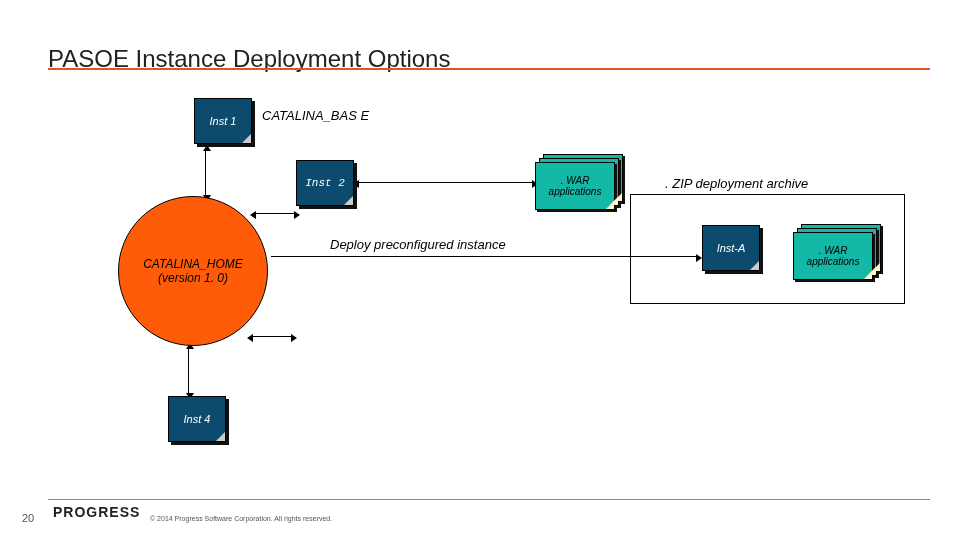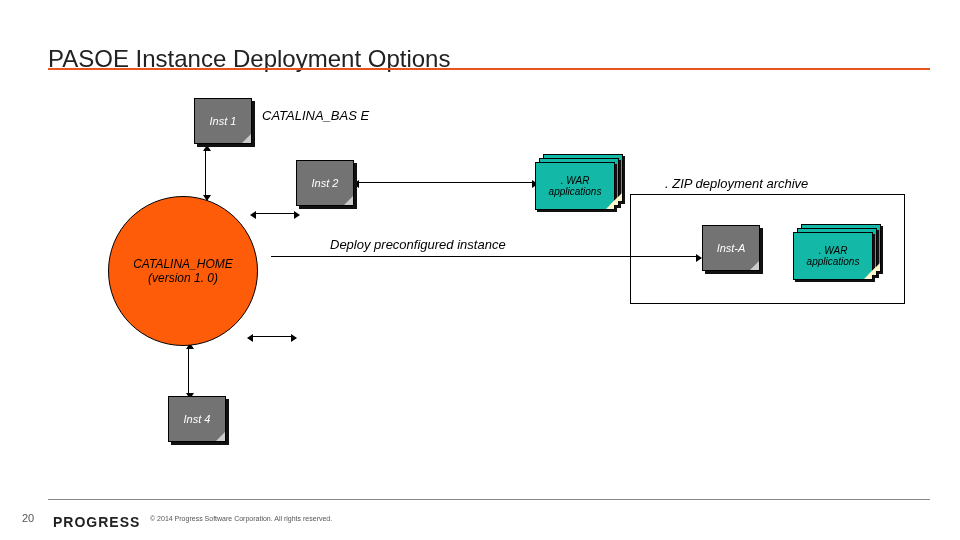--- a/index.html
+++ b/index.html
@@ -21,21 +21,21 @@
     text-align: center;
     font-style: italic;
     font-size: 12px;
     color: #000;
     z-index: 3;
   }
 
   .note {
     position: absolute;
     width: 58px; height: 46px;
-    background: #737373;
+    background: #0c4a6e;
     border: 1.5px solid #000;
     box-shadow: 3px 3px 0 #111;
     display: flex;
     justify-content: center;
     align-items: center;
     font-style: italic;
     font-size: 11px;
     color: #fff;
     z-index: 4;
   }
@@ -126,44 +126,44 @@
   }
   .dbl-arrow-v::before, .dbl-arrow-v::after {
     content:''; position:absolute; left:-3px; width:0; height:0;
     border-left:4px solid transparent; border-right:4px solid transparent;
   }
   .dbl-arrow-v::before { top:-5px; border-bottom:6px solid #000; }
   .dbl-arrow-v::after { bottom:-5px; border-top:6px solid #000; }
 
   .footer-line { position: absolute; bottom: 40px; left: 48px; right: 30px; height: 1px; background: #888; }
   .page-num { position: absolute; bottom: 16px; left: 22px; font-size: 11px; color: #555; }
-  .brand { position: absolute; bottom: 10px; left: 53px; font-size: 14px; font-weight: 800; letter-spacing: 1px; color: #222; }
+  .brand { position: absolute; bottom: 20px; left: 53px; font-size: 14px; font-weight: 800; letter-spacing: 1px; color: #222; }
   .copyright { position: absolute; bottom: 18px; left: 150px; font-size: 7px; color: #555; }
 </style>
 </head>
 <body>
 
 <div class="title">PASOE Instance Deployment Options</div>
 <div class="title-underline"></div>
 
 <div class="diagram">
 
-  <div class="circle" style="left:108px; top:118px;">
+  <div class="circle" style="left:118px; top:118px;">
     <div>CATALINA_HOME</div>
     <div>(version 1. 0)</div>
   </div>
 
   <div class="note" style="left:194px; top:20px;">
     <span>Inst 1</span>
   </div>
   <div class="connector connector-v dbl-arrow-v" style="left:205px; top:72px; height:46px;"></div>
 
   <div class="label-text" style="left:262px; top:30px; width:120px;">CATALINA_BAS E</div>
 
-  <div class="note" style="left:296px; top:82px;">
+  <div class="note" style="left:296px; top:82px;font-family:Liberation Mono, monospace;">
     <span>Inst 2</span>
   </div>
   <div class="connector dbl-arrow-h" style="left:255px; top:135px; width:40px;"></div>
 
   <div class="connector dbl-arrow-h" style="left:252px; top:258px; width:40px;"></div>
 
   <div class="note" style="left:168px; top:318px;">
     <span>Inst 4</span>
   </div>
   <div class="connector connector-v dbl-arrow-v" style="left:188px; top:270px; height:46px;"></div>

